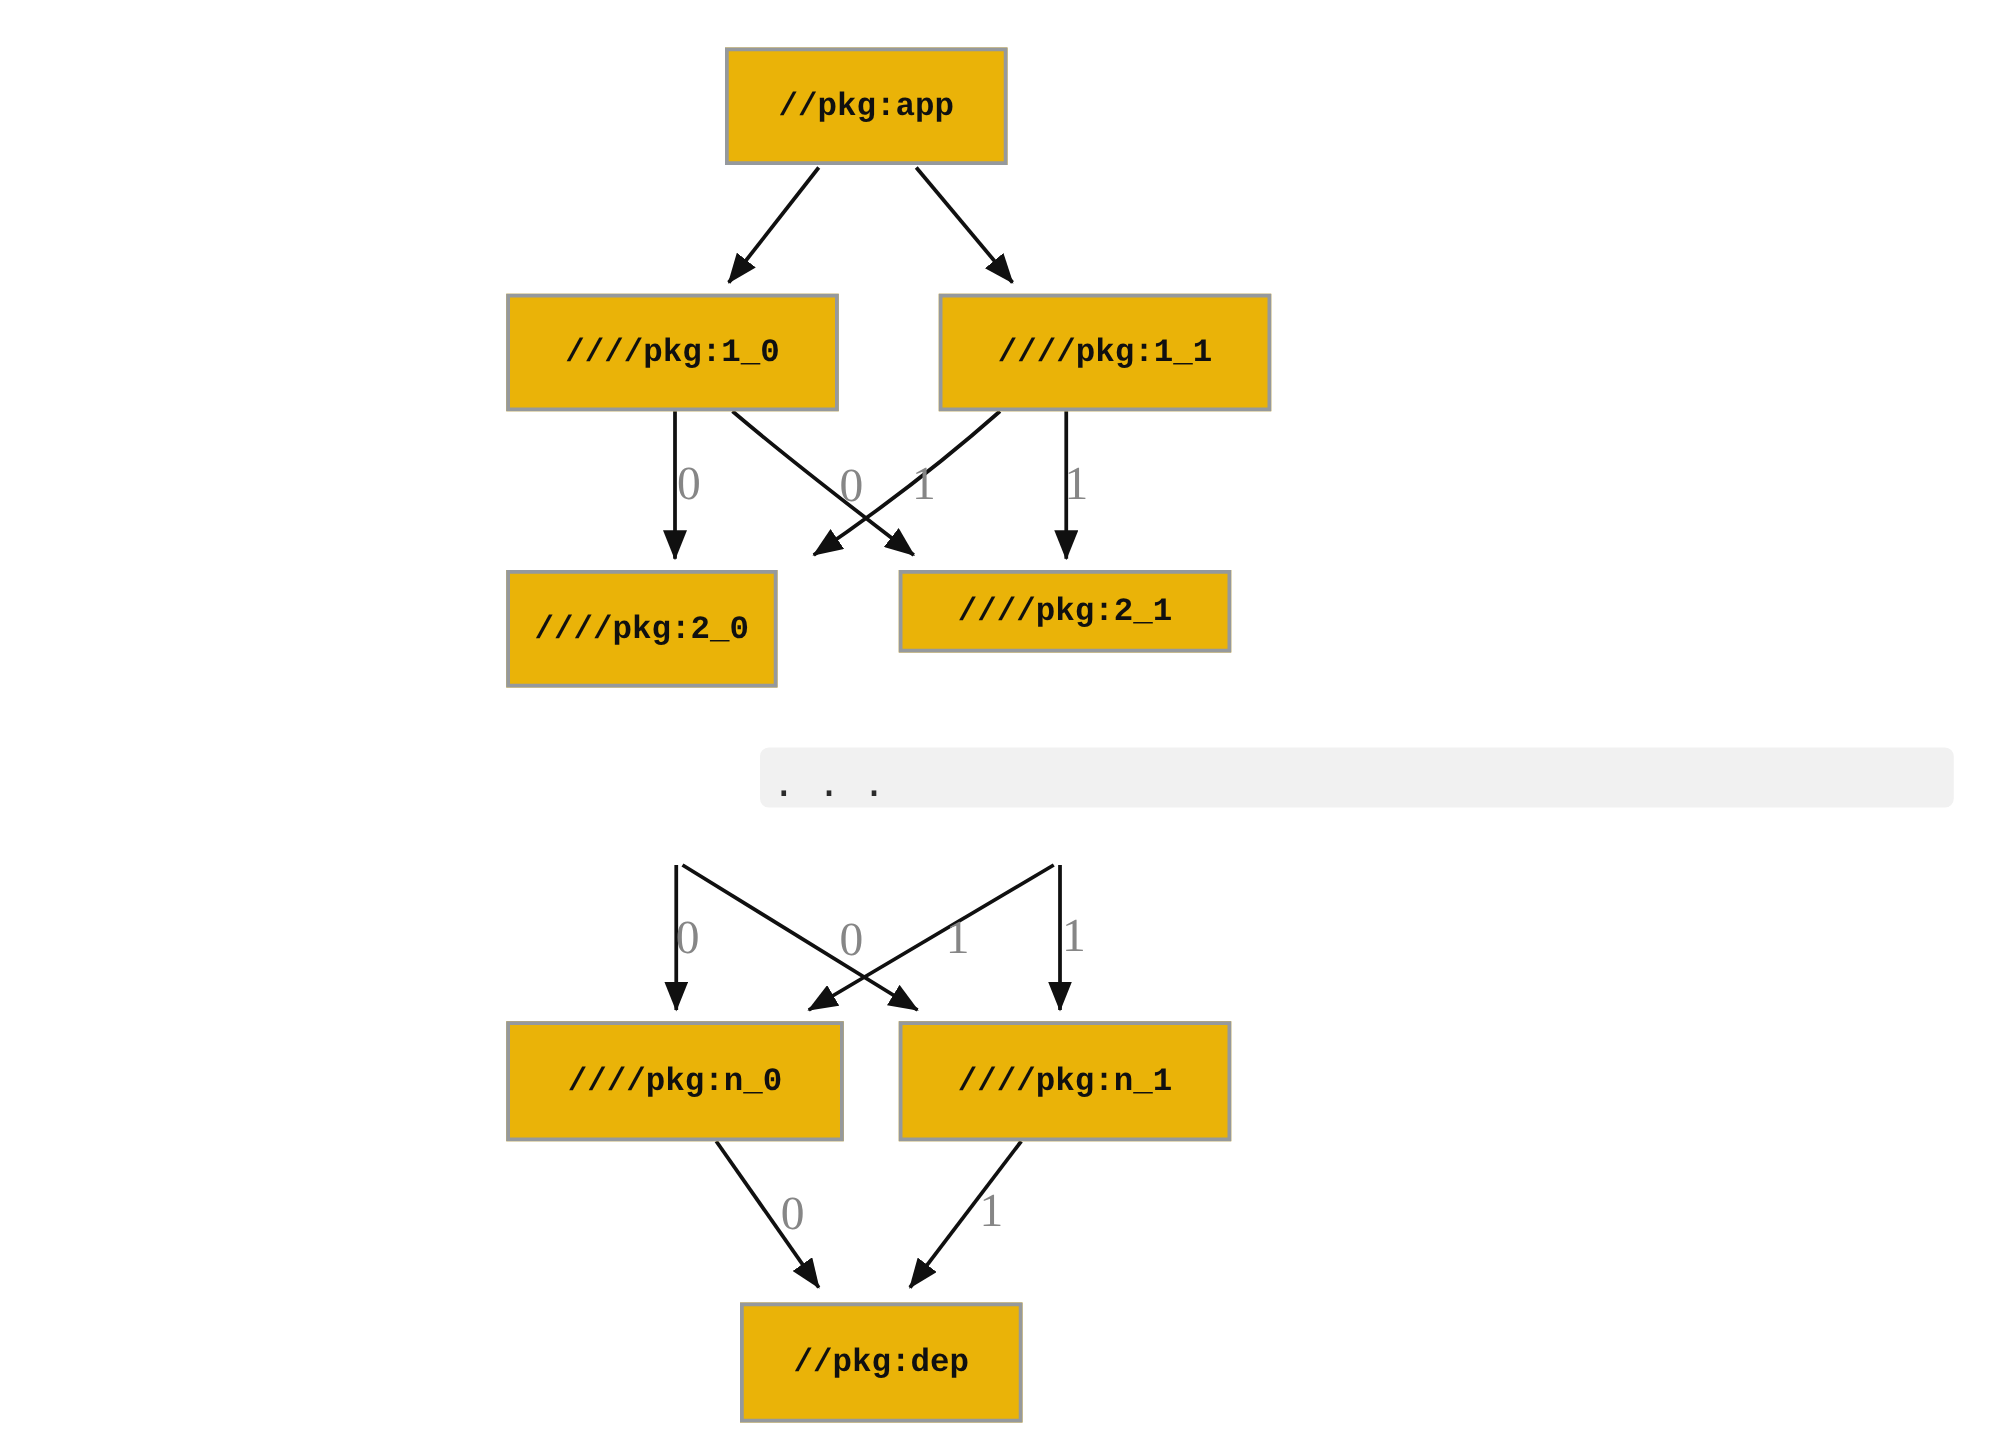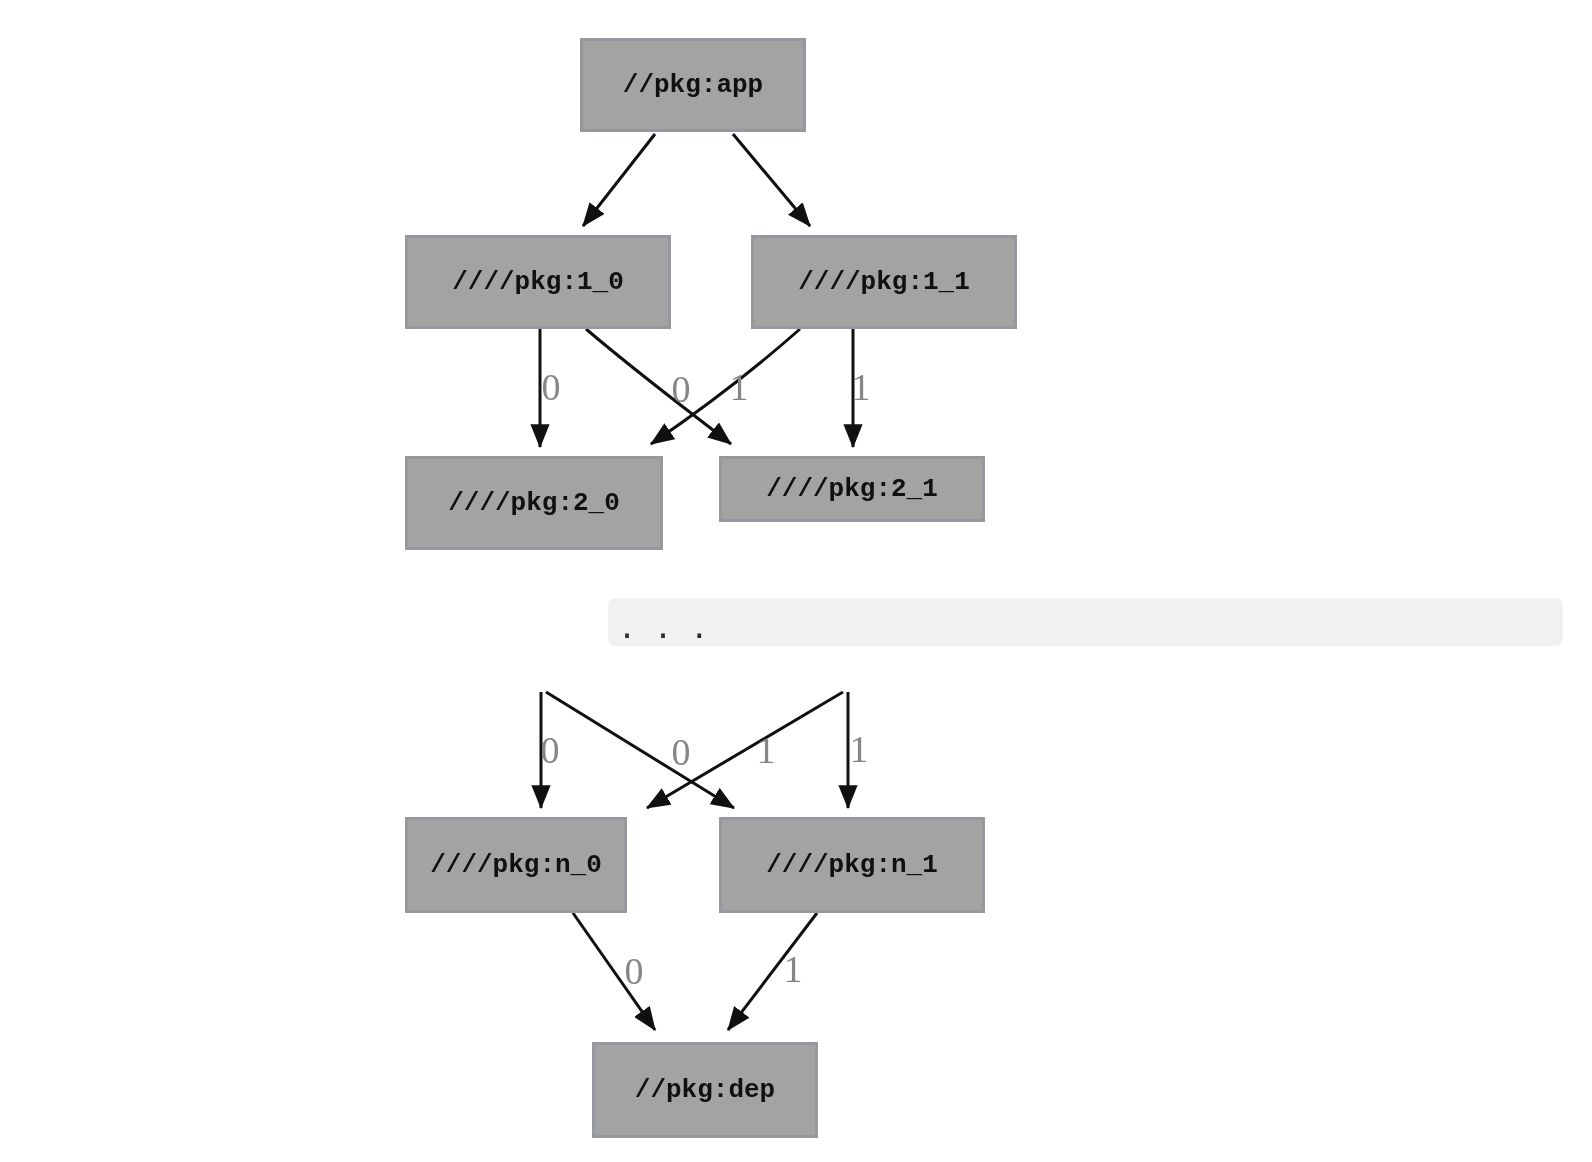--- a/index.html
+++ b/index.html
@@ -18,21 +18,21 @@
   .edges {
     position: absolute;
     left: 0;
     top: 0;
     width: 1592px;
     height: 1162px;
   }
   .node {
     position: absolute;
     box-sizing: border-box;
-    background: #a3a3a3;
+    background: #eab308;
     border: 3px solid #95999d;
     display: flex;
     align-items: center;
     justify-content: center;
   }
   .node span {
     font-family: "Liberation Mono", "DejaVu Sans Mono", monospace;
     font-weight: bold;
     font-size: 26px;
     color: #101010;
@@ -102,29 +102,29 @@
   </div>
 
   <div class="node" style="left:405px; top:235px; width:266px; height:94px;">
     <span>////pkg:1_0</span>
   </div>
 
   <div class="node" style="left:719px; top:235px; width:266px; height:94px;margin-left:32px;">
     <span>////pkg:1_1</span>
   </div>
 
-  <div class="node" style="left:405px; top:456px; width:258px; height:94px;">
+  <div class="node" style="left:405px; top:456px; width:217px; height:94px;">
     <span>////pkg:2_0</span>
   </div>
 
   <div class="node" style="left:719px; top:456px; width:266px; height:66px;">
     <span>////pkg:2_1</span>
   </div>
 
-  <div class="node" style="left:405px; top:817px; width:222px; height:96px;">
+  <div class="node" style="left:405px; top:817px; width:270px; height:96px;">
     <span>////pkg:n_0</span>
   </div>
 
   <div class="node" style="left:719px; top:817px; width:266px; height:96px;align-items:center;">
     <span>////pkg:n_1</span>
   </div>
 
   <div class="node" style="left:592px; top:1042px; width:226px; height:96px;">
     <span>//pkg:dep</span>
   </div>

